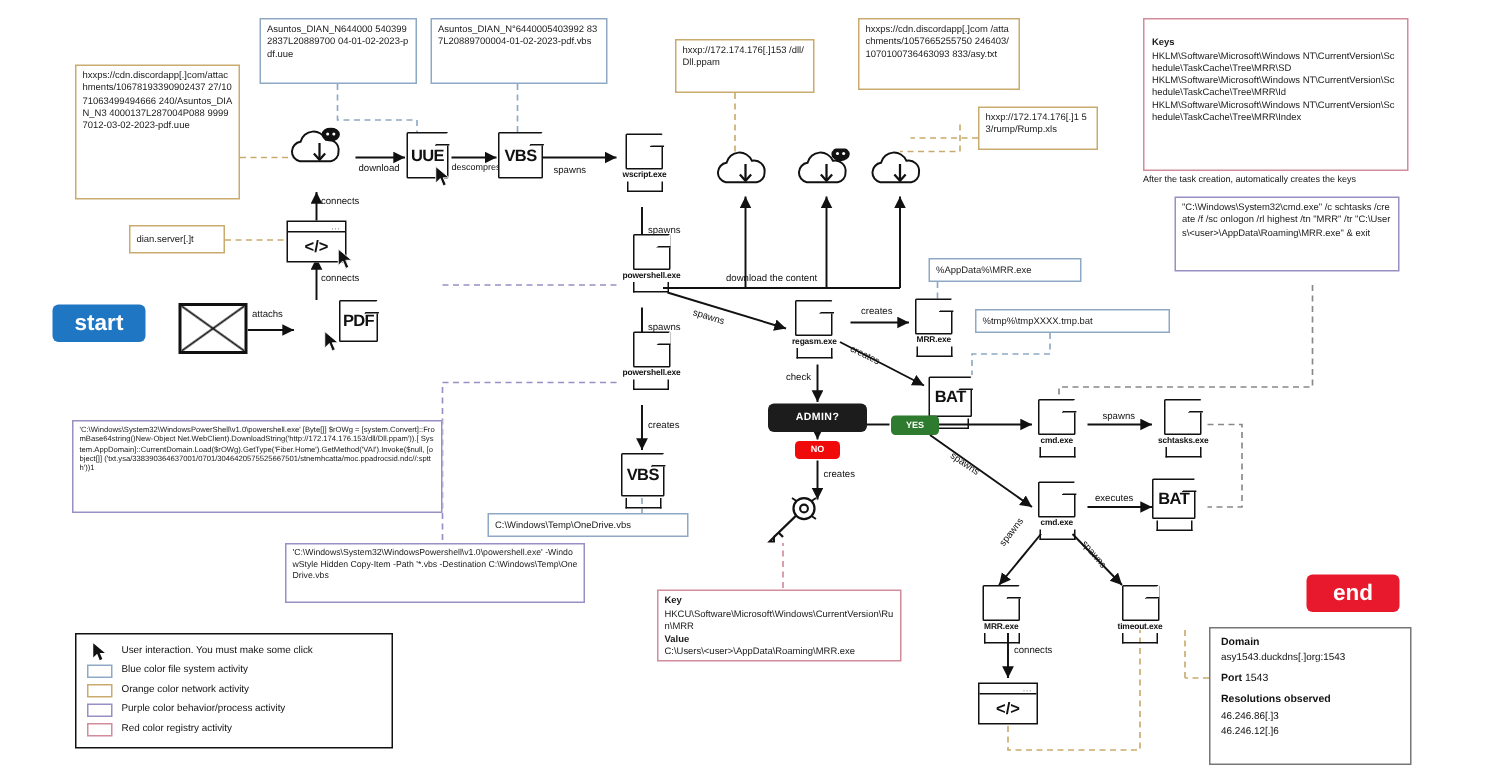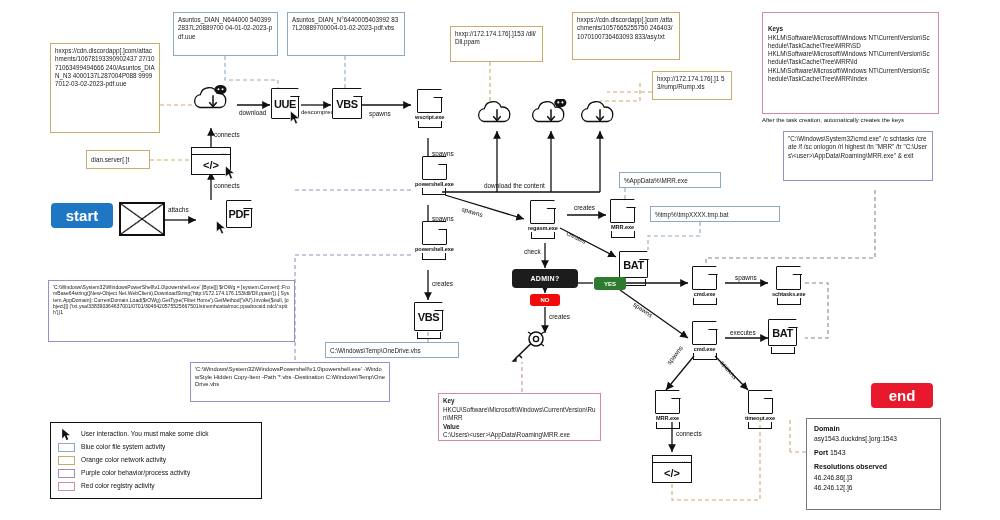--- a/index.html
+++ b/index.html
@@ -236,21 +236,21 @@
 
   <div class="box blue" style="left:325px; top:342px; width:134px; height:16px; padding-top:4px;">C:\Windows\Temp\OneDrive.vbs</div>
 
   <div class="box red" style="left:438px; top:393px; width:163px; height:48px; line-height:1.35;">
     <b>Key</b><br>
     <span>HKCU\Software\Microsoft\Windows\CurrentVersion\Run\MRR</span><br>
     <b>Value</b><br>
     <span>C:\Users\&lt;user&gt;\AppData\Roaming\MRR.exe</span>
   </div>
 
-  <div class="pill start" style="left:51px; top:203px;justify-content:center;">
+  <div class="pill start" style="left:35px; top:203px;justify-content:center;">
     <span>start</span>
   </div>
 
   <div class="env" style="left:119px; top:202px;"></div>
 
   <div class="label" style="left:168px; top:206px;">attachs</div>
 
   <div class="doc-wrap" style="left:198px; top:200px;padding-left:28px;">
     <div class="doc" style="width:26px;height:28px;">
       <div class="doc-inner">PDF</div>

